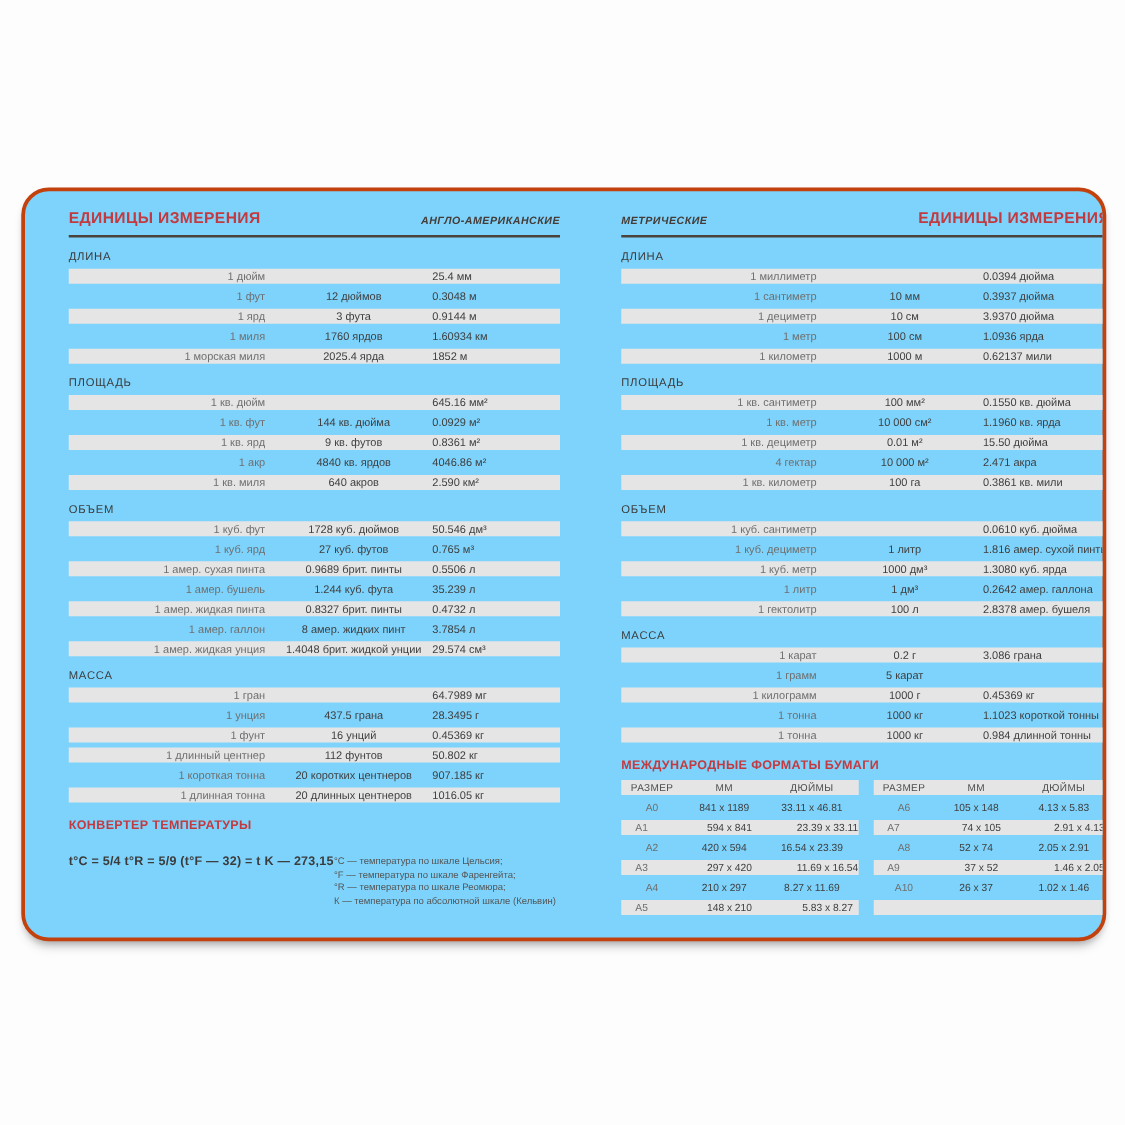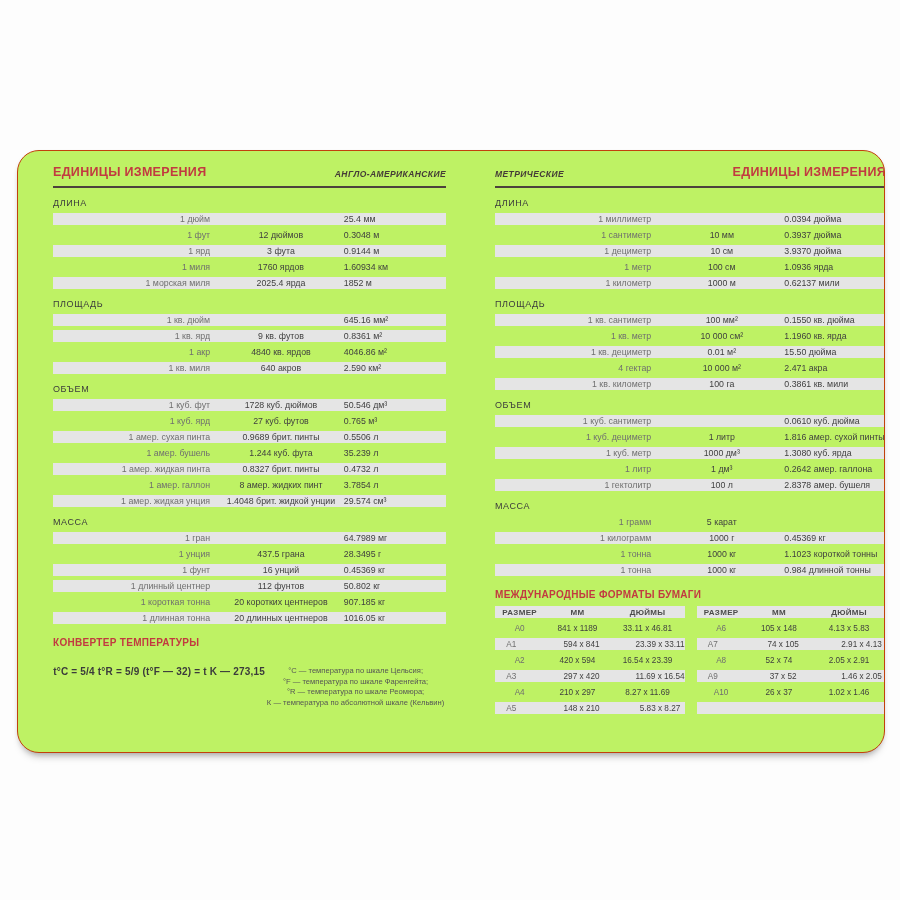--- a/index.html
+++ b/index.html
@@ -1,21 +1,21 @@
 <!DOCTYPE html>
 <html style="--accent: #c23a40; --stripe: #e5e5e5; --rule: #4c423c;"><head>
 <meta charset="utf-8">
 <style>
   * { box-sizing: border-box; margin: 0; padding: 0; }
   :root { --accent:#c23a40; --stripe:#e5e5e5; --rule:#4c423c; --text:#3f3f3f; --label:#6f6f6f; }
   html,body { width:900px; height:900px; background:#fdfdfd; overflow:hidden;
               font-family:"Liberation Sans", sans-serif; }
   .canvas { position:relative; width:900px; height:900px; }
   .card { position:absolute; left:17px; top:150px; width:868px; height:603px;
-          background:#bef264; border-radius:22px; border:1px solid #c2410c;
+          background:#7dd3fc; border-radius:22px; border:3px solid #c2410c;
           box-shadow:0 7px 9px -5px rgba(0,0,0,.35), 0 2px 4px rgba(0,0,0,.07);
           overflow:hidden; }
   .page { position:absolute; top:12px; }
   .page.left  { left:35px;  width:393px; }
   .page.right { left:477px; width:391px; }
   .page-head { display:flex; justify-content:space-between; align-items:flex-end; height:16px; }
   .head-red  { color:var(--accent); font-weight:bold; font-size:12.5px; letter-spacing:.3px; }
   .head-dark { color:#453c37; font-weight:bold; font-size:8.5px; letter-spacing:.4px;font-style:italic; }
   .rule { border-top:2px solid var(--rule); margin-top:7px; }
   .sec { margin-top:10px; }
@@ -24,30 +24,30 @@
   .trow { display:flex; height:12px; margin-bottom:4px; align-items:center;
           font-size:8.8px; color:var(--text); white-space:nowrap;justify-content:flex-end; }
   .trow.stripe { background:var(--stripe); }
   .c { overflow:visible; }
   .c0 { width:42%; text-align:right; color:var(--label); padding-right:8px; }
   .c1 { width:32%; text-align:center; }
   .c2 { width:26%; text-align:left; }
   .temp { margin-top:13px; }
   .temp-title, .paper-title { color:var(--accent); font-weight:bold; font-size:10px;
           letter-spacing:.3px; height:11px; margin-bottom:6px; }
-  .temp-body { display:flex; margin-top:18px;text-align:center; }
+  .temp-body { display:flex; margin-top:18px; }
   .formula { width:54%; font-size:10px; font-weight:bold; color:#3b3b3b; letter-spacing:.2px; }
   .notes { width:46%; font-size:7.6px; color:#555; line-height:10.5px; }
   .paper { margin-top:13px; }
   .paper-tables { display:flex; gap:12px; margin-top:2px; }
   .ptable { flex:1; }
   .prow { display:flex; height:12px; margin-bottom:4px; align-items:center;
           font-size:8.2px; color:var(--text); white-space:nowrap; }
   .prow.stripe { background:var(--stripe);gap:32px; }
-  .prow.phead { background:var(--stripe); font-weight:bold; color:#4c4c4c; font-size:8px;
+  .prow.phead { background:var(--stripe); font-weight:normal; color:#4c4c4c; font-size:8px;
                 letter-spacing:.3px; }
   .pc0 { width:26%; text-align:center; color:var(--label); }
   .pc1 { width:35%; text-align:center; }
   .pc2 { width:39%; text-align:center; }
   .prow.phead .pc0 { color:#4c4c4c; }
 </style>
 </head>
 <body>
 
 <div class="canvas">
@@ -90,20 +90,25 @@
             </div>
           </div>
       </div>
       <div class="sec">
         <div class="sec-title">ПЛОЩАДЬ</div>
         <div>
             <div class="trow stripe">
               <div class="c0 c">1 кв. дюйм</div>
               <div class="c1 c"></div>
               <div class="c2 c">645.16 мм²</div>
+            </div>
+            <div class="trow">
+              <div class="c0 c">1 кв. фут</div>
+              <div class="c1 c">144 кв. дюйма</div>
+              <div class="c2 c">0.0929 м²</div>
             </div>
             <div class="trow stripe">
               <div class="c0 c">1 кв. ярд</div>
               <div class="c1 c">9 кв. футов</div>
               <div class="c2 c">0.8361 м²</div>
             </div>
             <div class="trow">
               <div class="c0 c">1 акр</div>
               <div class="c1 c">4840 кв. ярдов</div>
               <div class="c2 c">4046.86 м²</div>
@@ -298,20 +303,25 @@
             <div class="trow stripe">
               <div class="c0 c">1 гектолитр</div>
               <div class="c1 c">100 л</div>
               <div class="c2 c">2.8378 амер. бушеля</div>
             </div>
           </div>
       </div>
       <div class="sec">
         <div class="sec-title">МАССА</div>
         <div>
+            <div class="trow stripe">
+              <div class="c0 c">1 карат</div>
+              <div class="c1 c">0.2 г</div>
+              <div class="c2 c">3.086 грана</div>
+            </div>
             <div class="trow">
               <div class="c0 c">1 грамм</div>
               <div class="c1 c">5 карат</div>
               <div class="c2 c"></div>
             </div>
             <div class="trow stripe">
               <div class="c0 c">1 килограмм</div>
               <div class="c1 c">1000 г</div>
               <div class="c2 c">0.45369 кг</div>
             </div>

